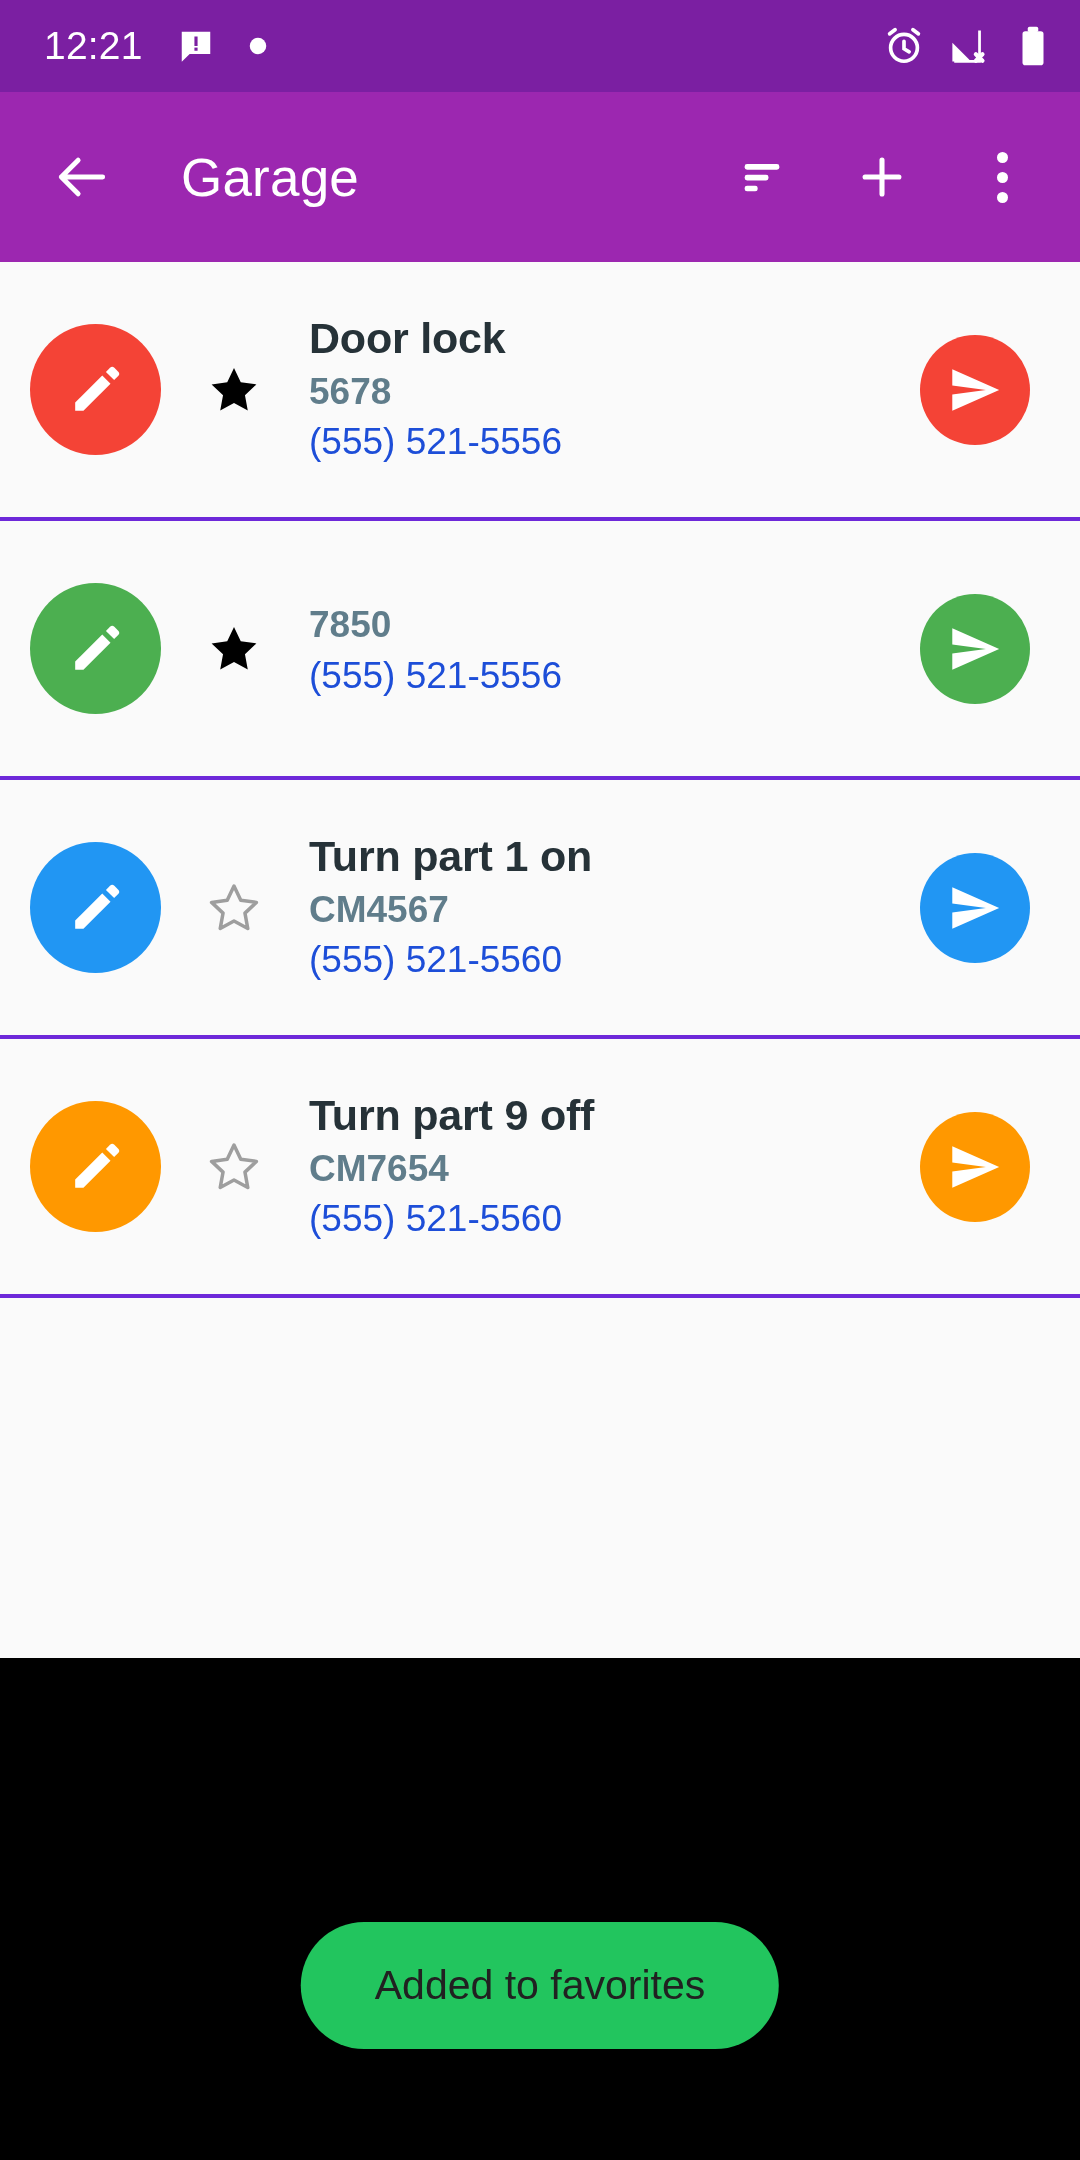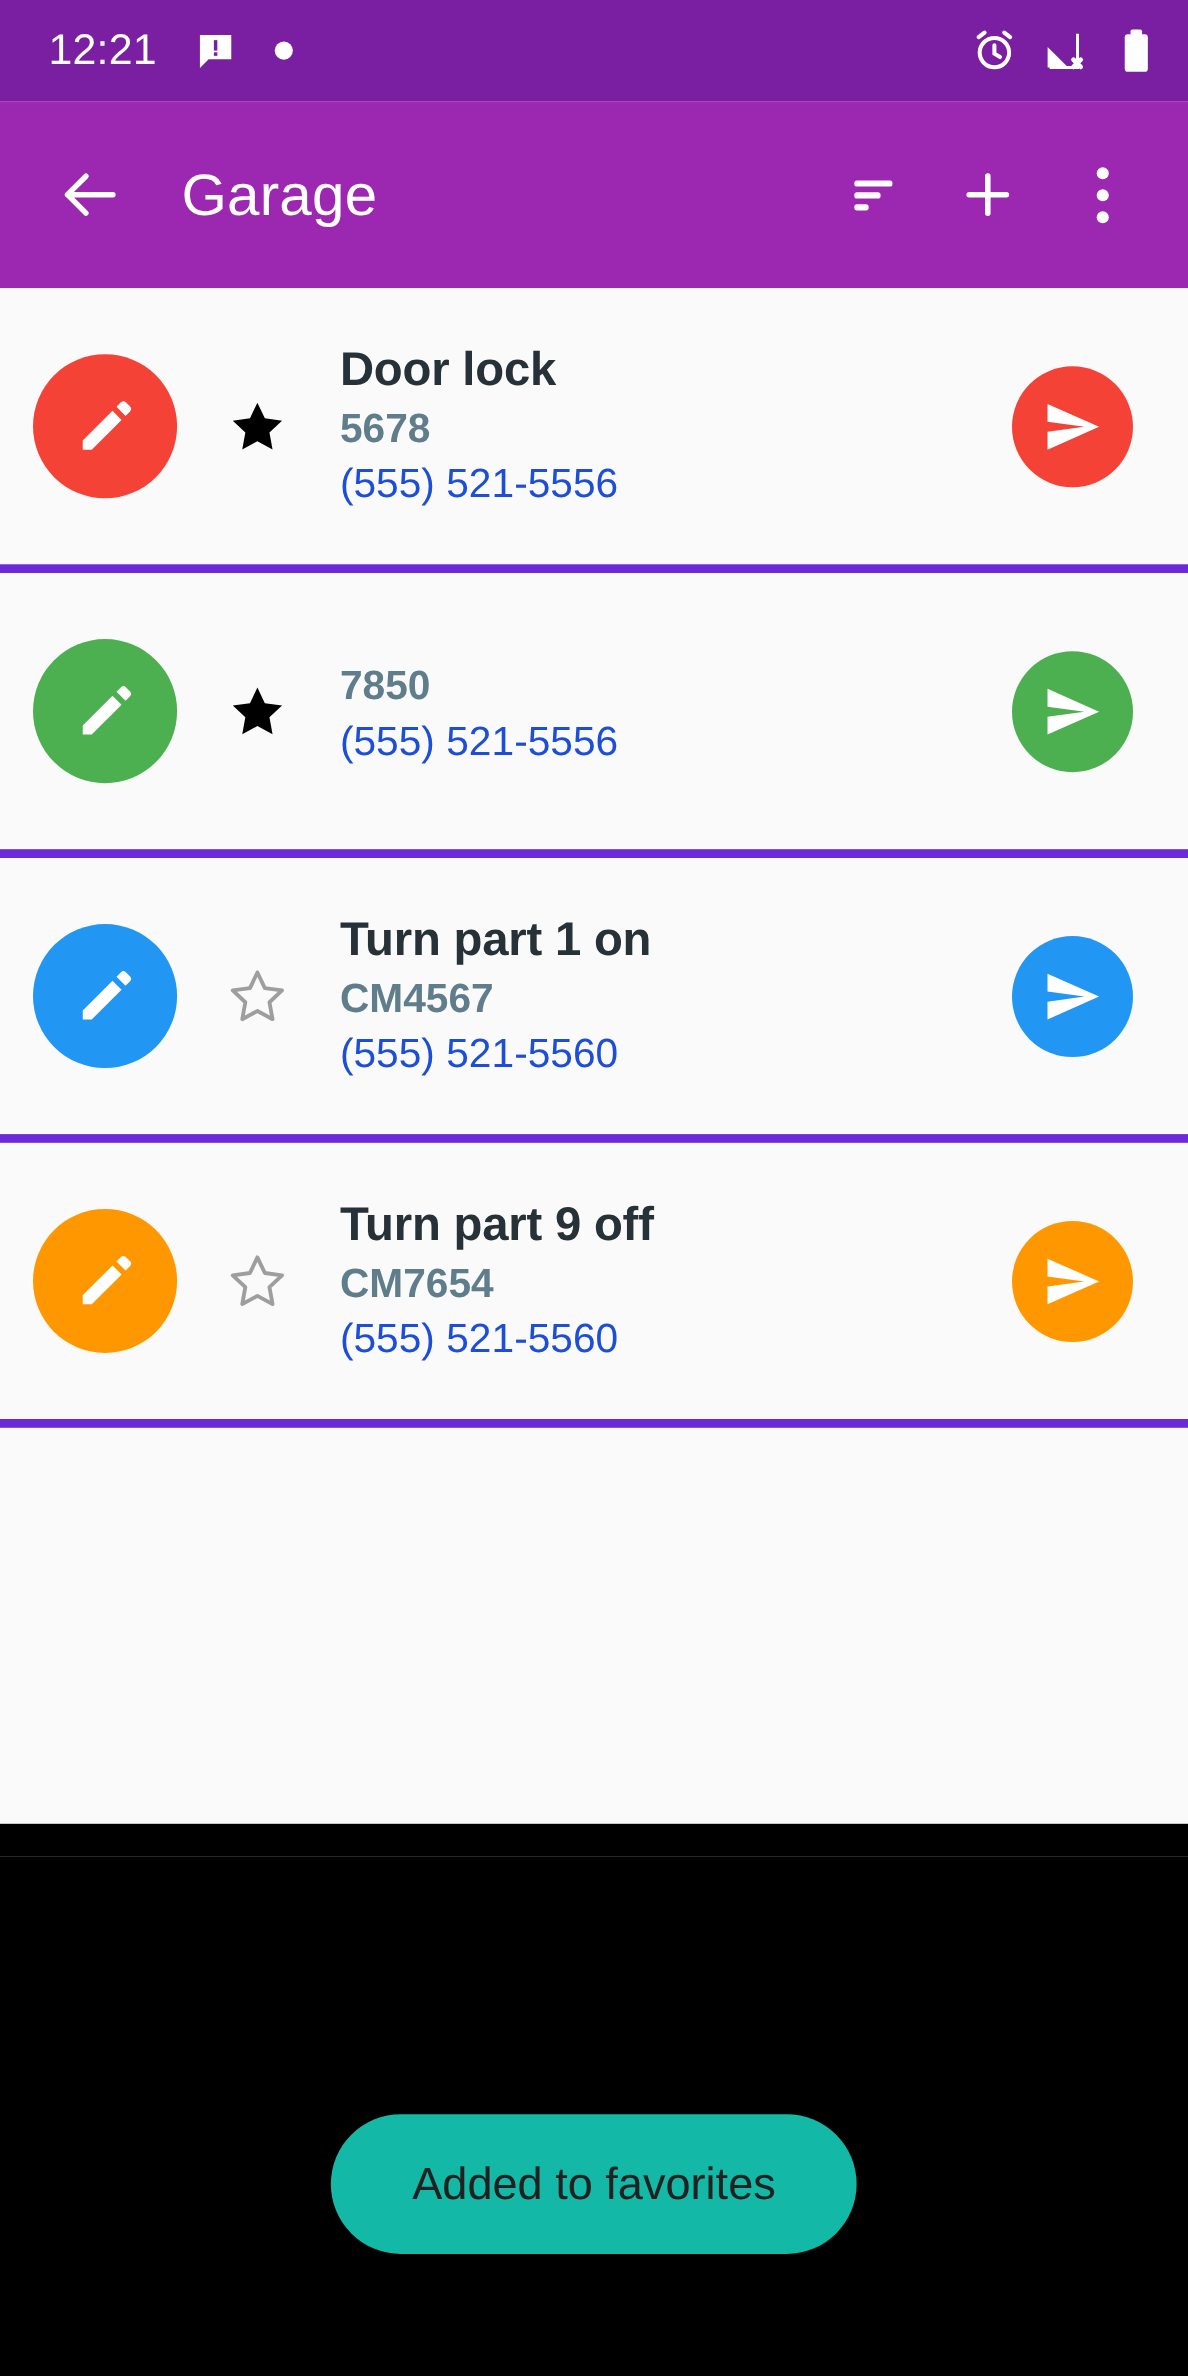--- a/index.html
+++ b/index.html
@@ -29,21 +29,21 @@
   }
   .status-left { display:flex; align-items:center; gap:34px; flex:1; }
   .status-right { display:flex; align-items:center; gap:22px; }
   .sicon { display:block; }
 
   
   #app-bar {
     position:absolute; top:92px; left:0;
     width:1080px; height:170px;
     background:#9c27b0;
-    display:flex; align-items:center;
+    display:flex; align-items:center;gap:16px;
   }
   #back-button {
     width:108px; height:108px; margin-left:28px;
     display:flex; align-items:center; justify-content:center;
     cursor:pointer; border-radius:54px;
   }
   #app-title {
     color:#fff; font-size:53px; font-weight:400;
     margin-left:29px; letter-spacing:.2px; flex:1;
   }
@@ -55,21 +55,21 @@
   #overflow-button { margin-right:26px; }
   .dot3 { display:flex; flex-direction:column; gap:9px; align-items:center; }
   .dot3 i { width:11px; height:11px; background:#fff; border-radius:50%; display:block; }
 
   
   #command-list { position:absolute; top:262px; left:0; width:1080px; }
   .row {
     position:relative;
     width:1080px; height:259px;
     background:#fafafa;
-    border-bottom:8px solid #6d28d9;
+    border-bottom:4px solid #6d28d9;
     display:flex; align-items:center;
   }
   .row-edit {
     width:131px; height:131px; border-radius:50%;
     margin-left:30px;
     display:flex; align-items:center; justify-content:center;
     cursor:pointer; flex:none;
   }
   .row-star {
     width:90px; margin-left:28px; flex:none;
@@ -93,21 +93,21 @@
     width:110px; height:110px; border-radius:50%;
     margin-right:50px; flex:none;
     display:flex; align-items:center; justify-content:center;
     cursor:pointer;
   }
 
   
   #toast {
     position:absolute; left:50%; transform:translateX(-50%);
     top:1922px;
-    background:#14b8a6;
+    background:#22c55e;
     border-radius:68px;
     padding:40px 74px;
     box-shadow:0 2px 6px rgba(0,0,0,.10);
   }
   #toast-text { font-size:41px; color:#212121; white-space:nowrap; }
 
   
   #nav-bar {
     position:absolute; bottom:0; left:0;
     width:1080px; height:30px; background:#000;

